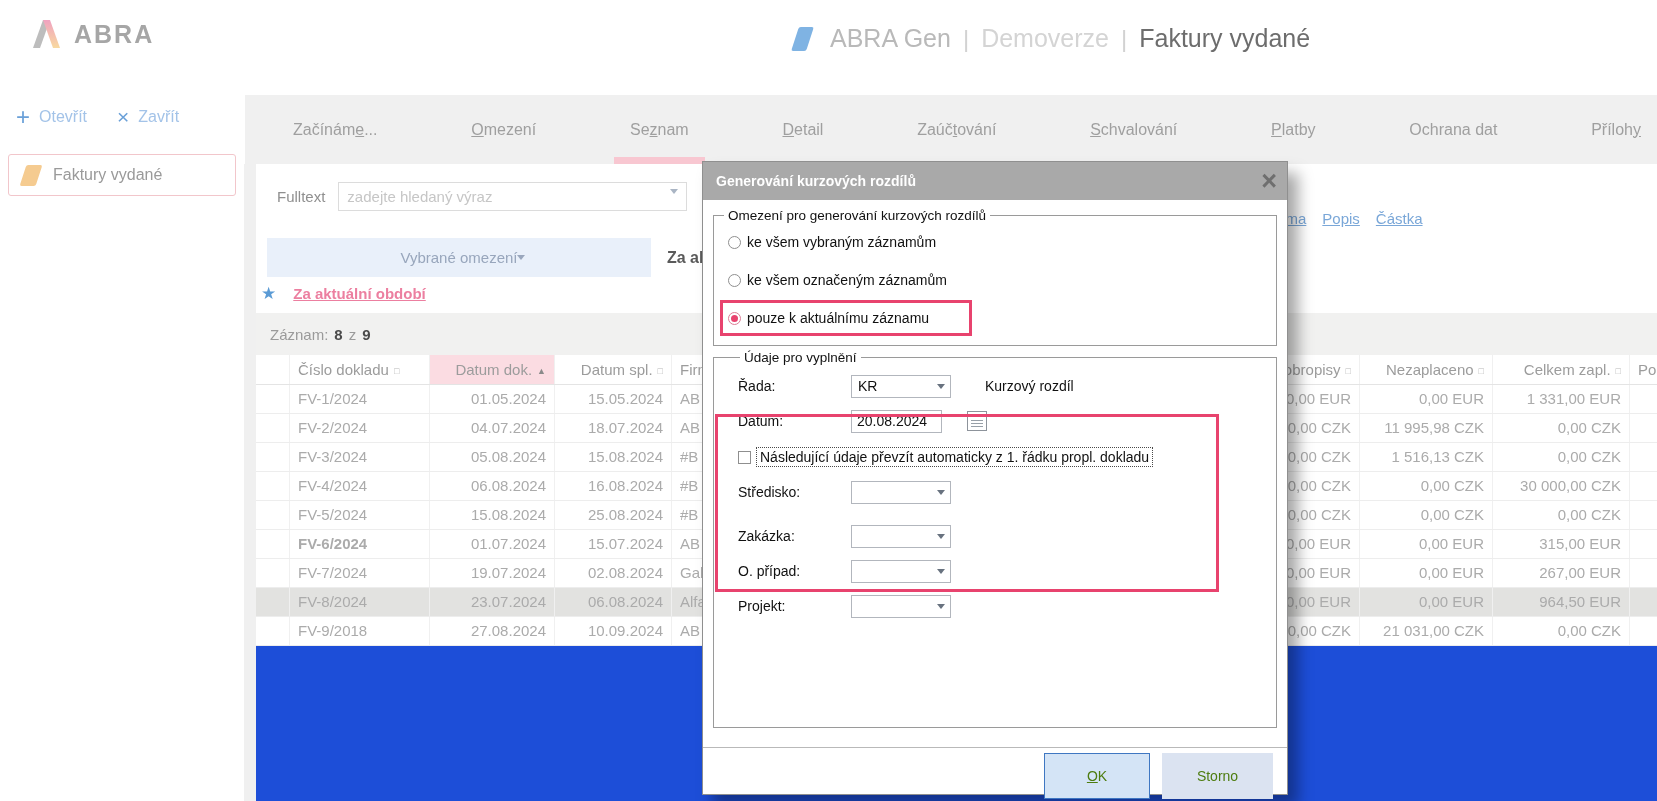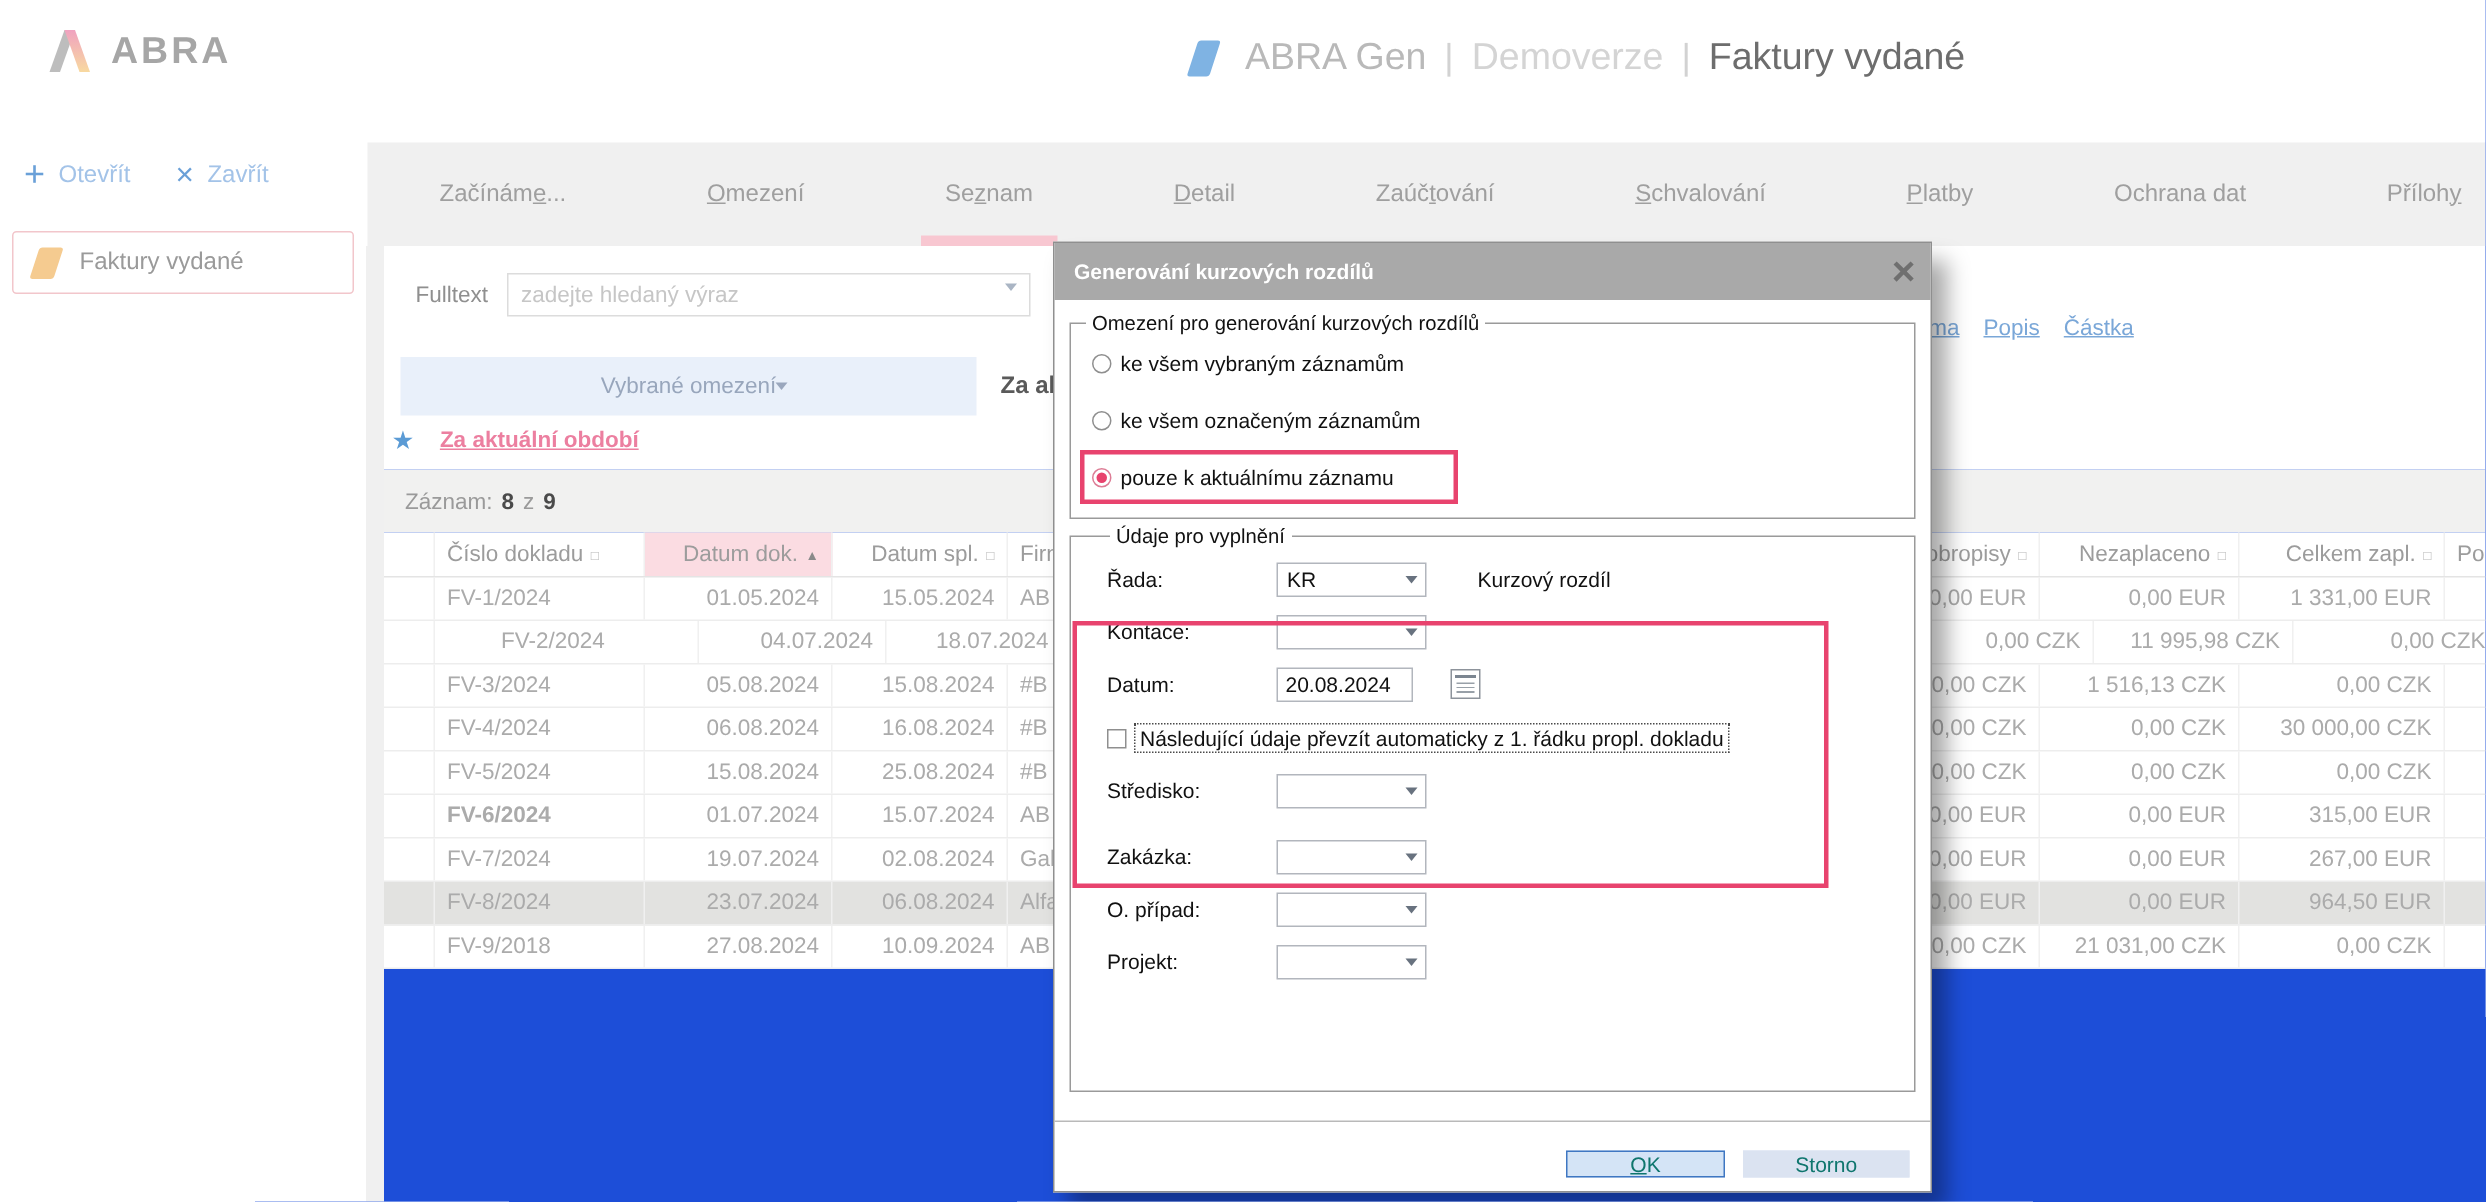--- a/index.html
+++ b/index.html
@@ -127,21 +127,21 @@
   .checkbox { width:13px; height:13px; border:1px solid #8f8f8f; background:#fff; flex:none; }
   .chk-label { font-size:14px; color:#111; border:1px dotted #4a4a4a; padding:1px 3px; margin-left:5px;
                white-space:nowrap; }
   .mb14 { margin-bottom:14px; }
 
   .annot2 { position:absolute; left:12px; top:206px; width:504px; height:178px;
             border:3px solid #e8436e; pointer-events:none; z-index:5; }
 
   .modal-footer { position:absolute; left:0; right:0; bottom:0; height:56px; border-top:1px solid #b9b9b9;
                   display:flex; justify-content:flex-end; align-items:center; gap:12px; padding-right:14px; }
-  .btn { height:18px; font-family:inherit; font-size:14px; color:#0f766e; cursor:pointer; }
+  .btn { height:46px; font-family:inherit; font-size:14px; color:#4d7c0f; cursor:pointer; }
   .btn u { text-decoration:underline; }
   .btn-ok { width:106px; background:#d4e4f6; border:1px solid #3f77c2; }
   .btn-cancel { width:111px; background:#dbe3f1; border:1px solid #dbe3f1; }
 </style>
 </head>
 <body>
 
 <header class="app-header">
   <div class="logo">
     <svg width="40" height="36" viewBox="0 0 40 36">
@@ -266,21 +266,21 @@
         <div class="gcell r" style="width: 125px;">01.05.2024</div>
         <div class="gcell r" style="width: 117px;">15.05.2024</div>
         <div class="gcell" style="width: 473px;">AB</div>
         <div class="gcell r" style="width: 215px;">0,00 EUR</div>
         <div class="gcell r" style="width: 133px;">0,00 EUR</div>
         <div class="gcell r" style="width: 137px;">1 331,00 EUR</div>
         <div class="gcell last" style="width: 27px;"></div>
       </div>
       <div class="grow">
         <div class="gcell" style="width: 34px;"></div>
-        <div class="gcell" style="width: 140px; margin-left: 36px;">FV-2/2024</div>
+        <div class="gcell" style="width: 140px;">FV-2/2024</div>
         <div class="gcell r" style="width: 125px;">04.07.2024</div>
         <div class="gcell r" style="width: 117px;">18.07.2024</div>
         <div class="gcell" style="width: 473px;">AB</div>
         <div class="gcell r" style="width: 215px;">0,00 CZK</div>
         <div class="gcell r" style="width: 133px;">11 995,98 CZK</div>
         <div class="gcell r" style="width: 137px;">0,00 CZK</div>
         <div class="gcell last" style="width: 27px;"></div>
       </div>
       <div class="grow">
         <div class="gcell" style="width: 34px;"></div>
@@ -389,27 +389,20 @@
       <legend>Údaje pro vyplnění</legend>
       <div class="f-row">
         <label>Řada:</label>
         <div class="combo">
           <span class="combo-val">KR</span>
           <span class="tri-down"></span>
         </div>
         <span class="combo-desc">Kurzový rozdíl</span>
       </div>
       <div class="f-row">
-        <label>Kontace:</label>
-        <div class="combo">
-          <span class="combo-val"></span>
-          <span class="tri-down"></span>
-        </div>
-      </div>
-      <div class="f-row">
         <label>Datum:</label>
         <div class="date-input">
           <span>20.08.2024</span>
         </div>
         <span class="cal"></span>
       </div>
       <div class="chk-row">
         <span class="checkbox"></span>
         <span class="chk-label">Následující údaje převzít automaticky z 1. řádku propl. dokladu</span>
       </div>

